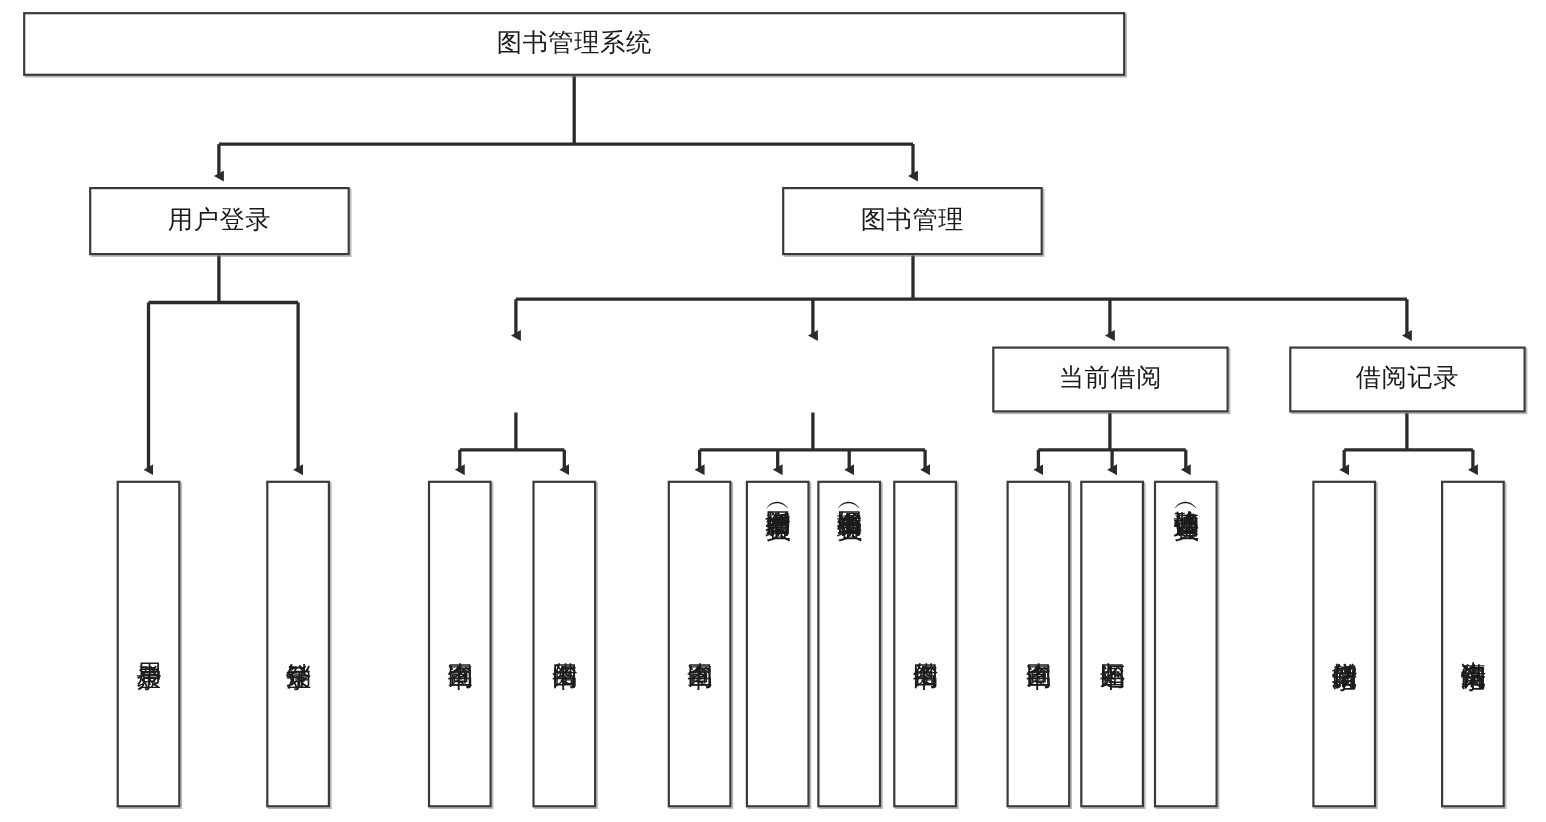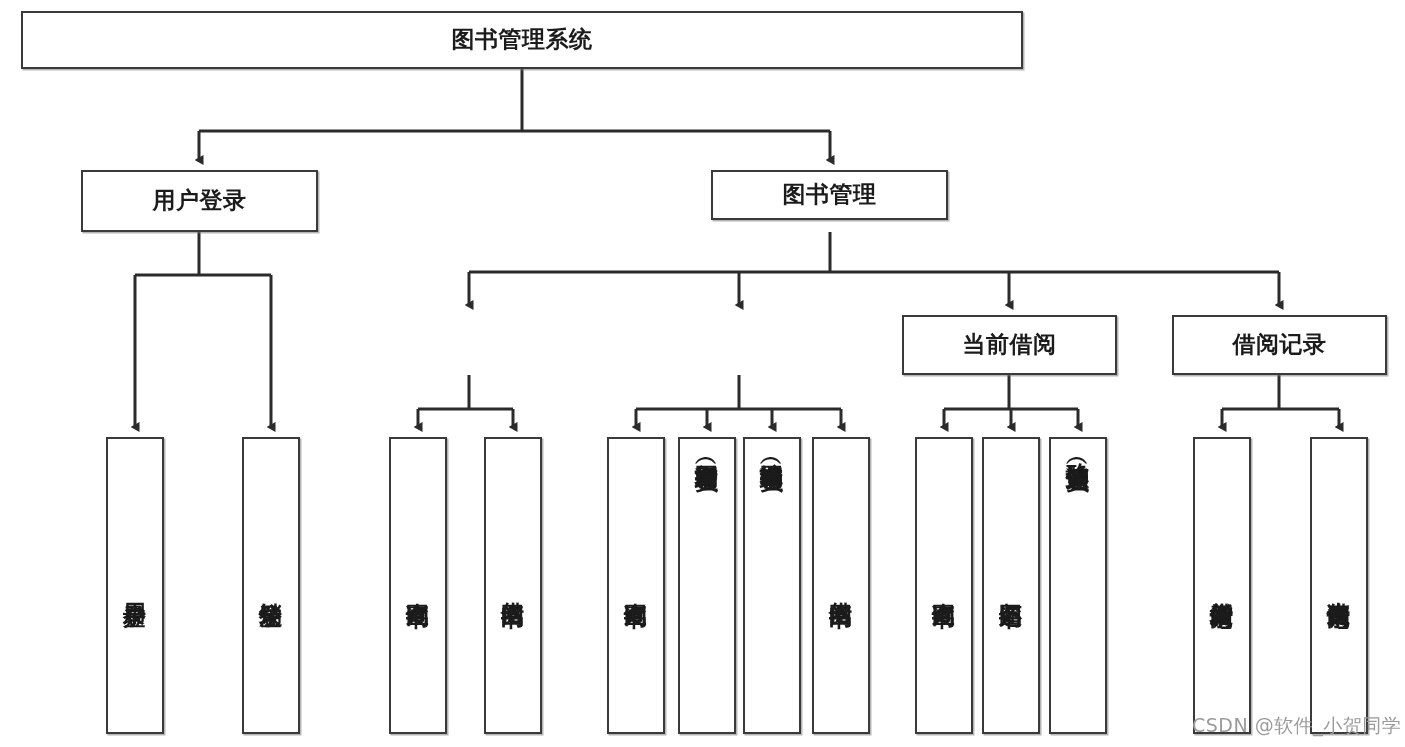--- a/index.html
+++ b/index.html
@@ -34,21 +34,20 @@
     justify-content: center;
     box-shadow: 1.5px 1.5px 0 rgba(120,120,120,0.55);
   }
   .node-label {
     color: #1b1b1b;
     font-size: 23px;
     line-height: 1.12;
     letter-spacing: 0.5px;
     white-space: nowrap;
     text-align: center;
-    font-weight: bold;
   }
   .node.leaf {
     align-items: center;
     justify-content: center;
   }
   .node.leaf .node-label {
     writing-mode: vertical-rl;
     text-orientation: upright;
     font-size: 23px;
     line-height: 1.22;
@@ -128,21 +127,21 @@
   </svg>
 
   <div class="node" style="left:21px; top:11px; width:1002px; height:58px;">
     <span class="node-label">图书管理系统</span>
   </div>
 
   <div class="node" style="left:81px; top:170px; width:237px; height:62px;">
     <span class="node-label">用户登录</span>
   </div>
 
-  <div class="node" style="left:711px; top:170px; width:237px; height:50px;">
+  <div class="node" style="left:711px; top:170px; width:237px; height:62px;">
     <span class="node-label">图书管理</span>
   </div>
 
 
 
   <div class="node" style="left:902px; top:315px; width:215px; height:60px;">
     <span class="node-label">当前借阅</span>
   </div>
 
   <div class="node" style="left:1172px; top:315px; width:215px; height:60px;">
@@ -194,15 +193,14 @@
   </div>
 
   <div class="node leaf" style="left:1193px; top:437px; width:58px; height:297px;">
     <span class="node-label">新增借阅记录</span>
   </div>
 
   <div class="node leaf" style="left:1310px; top:437px; width:58px; height:297px;">
     <span class="node-label">查询借阅记录</span>
   </div>
 
-  <div class="watermark" style="left:1192px; top:713px;">CSDN @软件_小贺同学</div>
 
 </div>
 
 </body></html>

